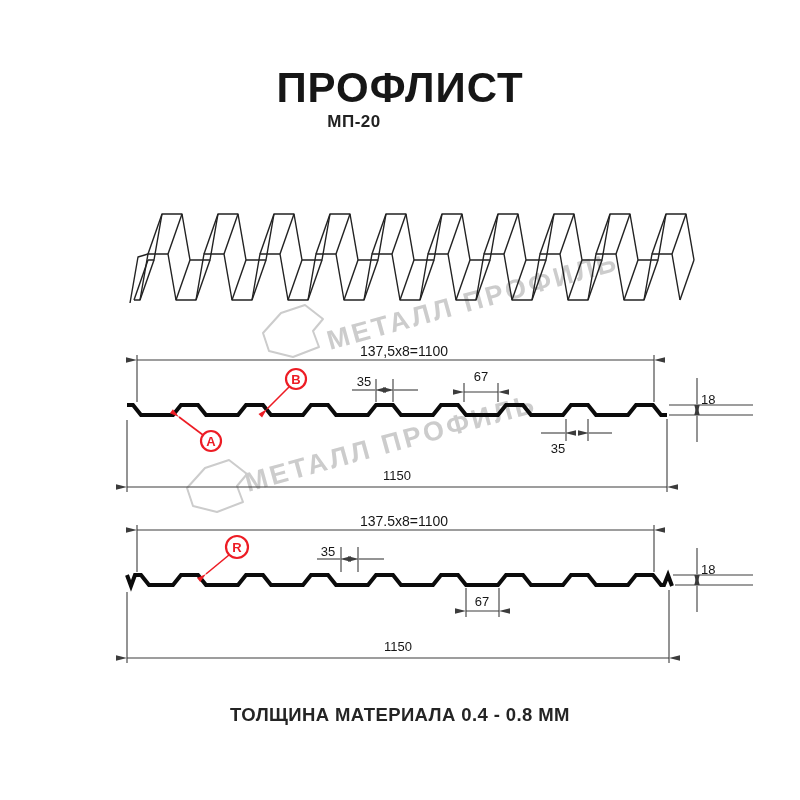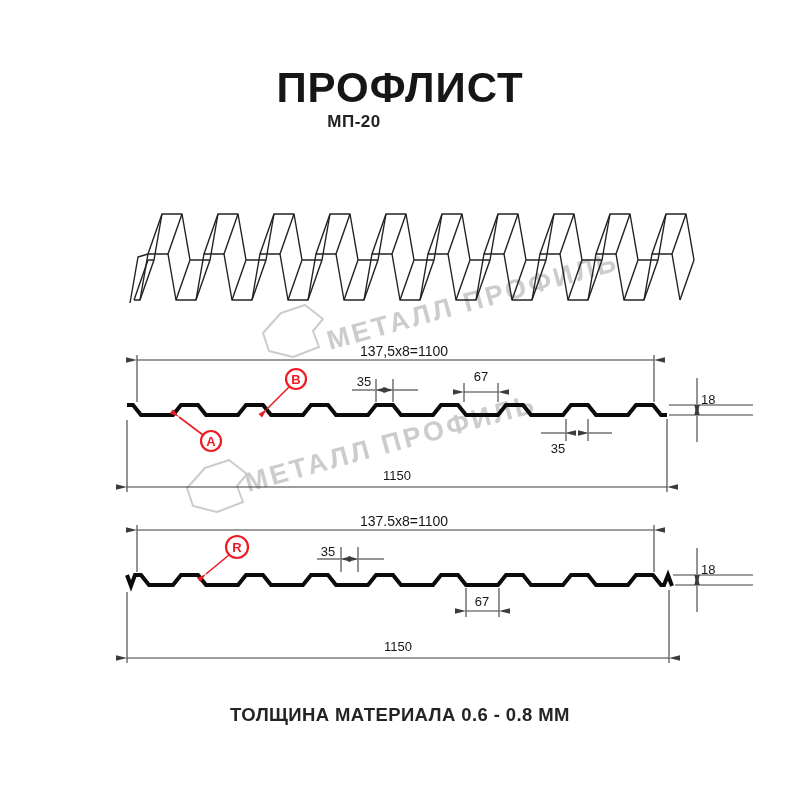--- a/index.html
+++ b/index.html
@@ -218,13 +218,13 @@
     </g>
 
     <g>
       <line class="red" x1="229" y1="555" x2="206" y2="574" stroke-width="1.6" marker-end="url(#arrR)"></line>
       <circle class="red" cx="237" cy="547" r="11" fill="#ffffff" stroke-width="2.2"></circle>
       <text class="red-text" x="237" y="552" text-anchor="middle" font-size="14">R</text>
     </g>
   </g>
 </svg>
 
-<div class="abs footer-note">ТОЛЩИНА МАТЕРИАЛА 0.6 - 0.8 ММ</div>
+<div class="abs footer-note">ТОЛЩИНА МАТЕРИАЛА 0.4 - 0.8 ММ</div>
 
 </body></html>

